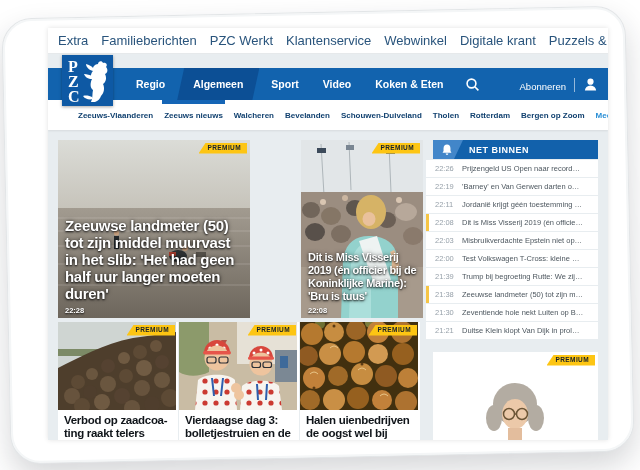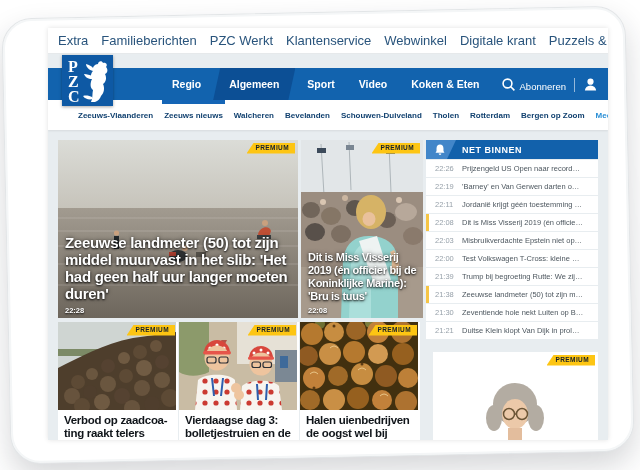--- a/index.html
+++ b/index.html
@@ -17,21 +17,21 @@
 
   
   .utilbar{position:absolute;top:0;left:0;width:560px;height:26px;background:#fff;
     border-bottom:1px solid #e6e9eb;display:flex;align-items:center;padding:0 10px;
     box-sizing:border-box;z-index:6;}
   .util-links{margin-left:auto;display:flex;gap:13px;font-size:13px;color:#29547c;}
   .util-links span{cursor:pointer;white-space:nowrap;}
 
   
   .mainnav{position:absolute;top:40px;left:0;width:560px;height:32px;background:#1263ae;
-    display:flex;align-items:center;z-index:4;padding-left:112px;box-sizing:border-box;}
+    display:flex;align-items:center;z-index:4;padding-left:76px;box-sizing:border-box;}
   .nav-item{color:#fff;font-weight:bold;font-size:10.5px;line-height:32px;padding:0 12px;
     white-space:nowrap;}
   .nav-item.active{background:#0c4f95;clip-path:polygon(7px 0,100% 0,calc(100% - 7px) 100%,0 100%);
     padding:0 16px;text-align:right;}
   .nav-search{margin-left:10px;display:flex;align-items:center;}
   .nav-right{margin-left:auto;display:flex;align-items:flex-end;gap:8px;padding-right:10px;
     color:#fff;font-size:9.5px;}
   .nav-divider{width:1px;height:14px;background:rgba(255,255,255,.55);}
 
   
@@ -50,29 +50,29 @@
   
   .card{position:absolute;overflow:hidden;cursor:pointer;}
   .card svg{display:block;}
   .badge{position:absolute;top:3px;right:3px;background:#fdc513;color:#16202a;font-size:6.5px;
     font-weight:bold;letter-spacing:.4px;padding:2px 6px 2px 9px;line-height:1;
     clip-path:polygon(7px 0,100% 0,100% 100%,0 100%);z-index:2;}
   .overlay-head{position:absolute;left:7px;right:6px;bottom:15px;color:#fff;font-weight:bold;
     letter-spacing:-.3px;text-shadow:0 1px 2px rgba(0,0,0,.85),0 0 4px rgba(0,0,0,.6);z-index:2;}
   .overlay-time{position:absolute;left:7px;bottom:3px;color:#fff;font-size:7.5px;font-weight:bold;
     text-shadow:0 1px 2px rgba(0,0,0,.9);z-index:2;}
-  .card-main{left:10px;top:112px;width:240px;height:178px;background:#b9b4aa;}
+  .card-main{left:10px;top:112px;width:192px;height:178px;background:#b9b4aa;}
   .card-main .overlay-head{font-size:15px;line-height:1.13;}
   .card-sec{left:253px;top:112px;width:122px;height:178px;background:#a79a8c;}
   .card-sec .overlay-head{font-size:11px;line-height:1.18;}
 
   
   .netpanel{position:absolute;left:378px;top:112px;width:172px;z-index:2;}
   .nb-head{position:relative;height:19px;background:#1261ab;display:flex;align-items:center;
-    padding-left:36px;color:#fff;font-size:9px;font-weight:bold;letter-spacing:.5px;}
+    padding-left:36px;color:#fff;font-size:9px;font-weight:bold;letter-spacing:.5px;margin-left:7px;}
   .nb-head::before{content:"";position:absolute;left:0;top:0;width:30px;height:19px;
     background:#4286c9;clip-path:polygon(0 0,30px 0,21px 19px,0 19px);}
   .nb-bell{position:absolute;left:6px;top:2px;z-index:1;}
   .nb-row{position:relative;display:flex;gap:6px;background:#fff;height:17px;margin-top:1px;
     align-items:center;padding:0 5px 0 9px;font-size:7.5px;cursor:pointer;}
   .nb-row.prem::before{content:"";position:absolute;left:0;top:0;bottom:0;width:3px;
     background:#f6c545;}
   .nb-time{color:#97a1aa;min-width:21px;}
   .nb-title{color:#4d575f;white-space:nowrap;overflow:hidden;flex:1;}
 

